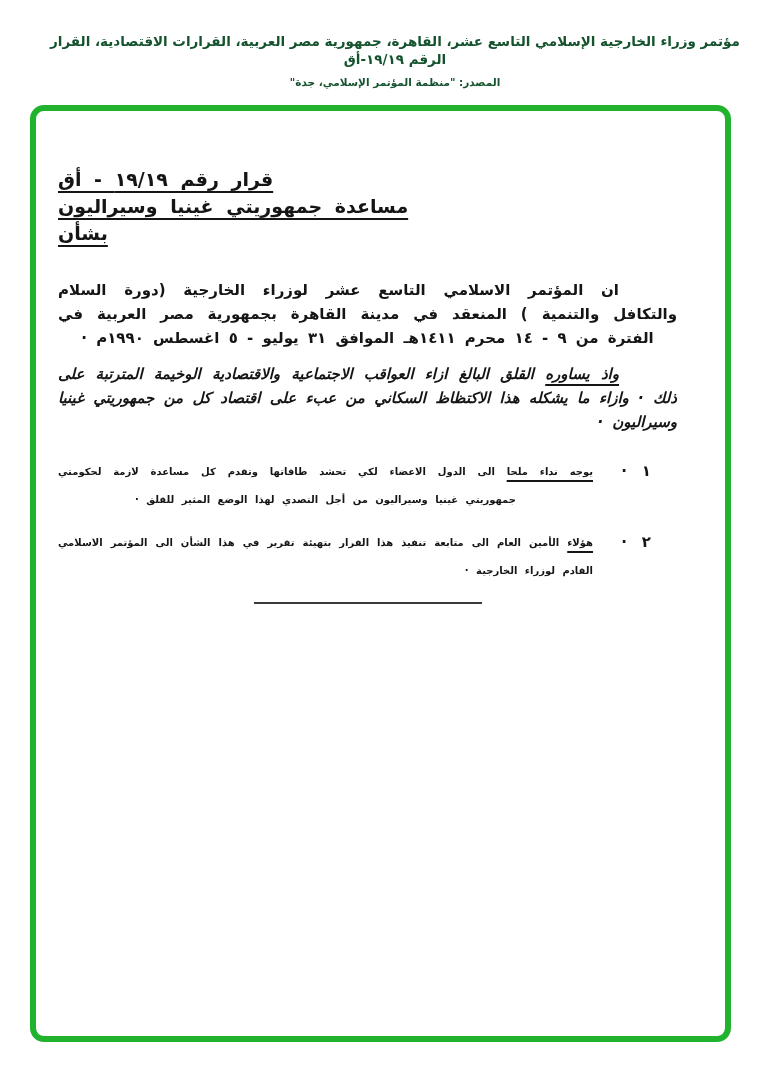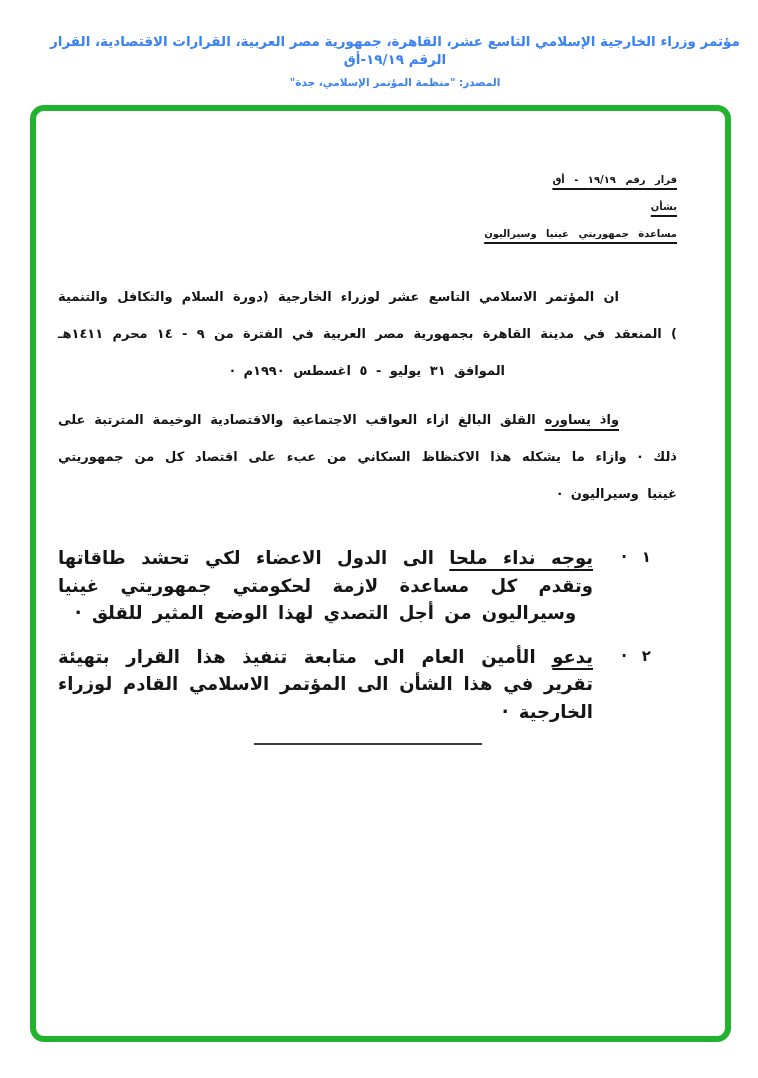--- a/index.html
+++ b/index.html
@@ -16,21 +16,21 @@
     overflow: hidden;
   }
   
   .scan-header {
     position: absolute;
     top: 32px;
     left: 0;
     right: 0;
     text-align: center;
     direction: rtl;
-    color: #3b82f6;
+    color: #14532d;
     padding-left: 32px;
   }
   .hdr-line1 {
     font-size: 13.5px;
     font-weight: bold;
     line-height: 18px;
   }
   .hdr-line2 {
     font-size: 10.5px;
     font-weight: bold;
@@ -49,69 +49,69 @@
   }
   .doc-content {
     position: absolute;
     top: 0; left: 0; right: 0; bottom: 0;
     padding: 60px 48px 0 22px;
     direction: rtl;
     color: #151515;
   }
   
   .title-block {
-    text-align: right;
+    text-align: left;
     font-weight: bold;
-    font-size: 10px;
+    font-size: 19px;
     letter-spacing: 1px;
     word-spacing: 6px;
     margin-bottom: 36px;
   }
   .title-line {
     line-height: 17px;
     margin-bottom: 10px;
   }
   .u {
     text-decoration: underline;
     text-underline-offset: 5px;
     text-decoration-thickness: 1.5px;
   }
   
   .para {
-    font-size: 13px;
+    font-size: 15px;
     font-weight: bold;
-    line-height: 37px;
+    line-height: 24px;
     text-align: justify;
     text-indent: 58px;
     letter-spacing: 0.5px;
     word-spacing: 4px;
     margin: 0 0 12px 0;
   }
   .last-center { text-align-last: center; }
-  .para.p4 { margin-bottom: 32px; }
+  .para.p4 { margin-bottom: 24px; font-style: italic; }
   
   .op-item {
     display: flex;
     direction: rtl;
     margin: 0 0 16px 0;
   }
   .op-marker {
     flex: 0 0 84px;
     display: flex;
     direction: rtl;
     gap: 15px;
     padding-right: 26px;
     font-size: 15px;
     font-weight: bold;
     line-height: 27.5px;
     box-sizing: border-box;
   }
   .op-text {
     flex: 1;
-    font-size: 18px;
+    font-size: 10px;
     font-weight: bold;
     line-height: 27.5px;
     text-align: justify;
     letter-spacing: 0.5px;
     word-spacing: 4px;
     margin: 0;
   }
   
   .end-rule {
     width: 228px;
@@ -128,22 +128,22 @@
   <div class="scan-header">
     <div class="hdr-line1">مؤتمر وزراء الخارجية الإسلامي التاسع عشر، القاهرة، جمهورية مصر العربية، القرارات الاقتصادية، القرار الرقم ١٩/١٩-أق</div>
     <div class="hdr-line2">المصدر:  "منظمة المؤتمر الإسلامي، جدة"</div>
   </div>
 
   <div class="doc-frame" style="border-color: rgb(34, 179, 46);">
     <div class="doc-content">
 
       <div class="title-block">
         <div class="title-line"><span class="u">قرار رقم ١٩/١٩ - أق</span></div>
+        <div class="title-line"><span class="u">مساعدة جمهوريتي غينيا وسيراليون</span></div>
         <div class="title-line"><span class="u">بشأن</span></div>
-        <div class="title-line"><span class="u">مساعدة جمهوريتي غينيا وسيراليون</span></div>
       </div>
 
       <p class="para last-center">ان المؤتمر الاسلامي التاسع عشر لوزراء الخارجية (دورة السلام والتكافل والتنمية ) المنعقد في مدينة القاهرة بجمهورية مصر العربية في الفترة من ٩ - ١٤ محرم ١٤١١هـ الموافق ٣١ يوليو - ٥ اغسطس ١٩٩٠م ·</p>
 
 
 
       <p class="para p4"><span class="u">واذ يساوره</span><span> القلق البالغ ازاء العواقب الاجتماعية والاقتصادية الوخيمة المترتبة على ذلك · وازاء ما يشكله هذا الاكتظاظ السكاني من عبء على اقتصاد كل من جمهوريتي غينيا وسيراليون ·</span></p>
 
       <div class="op-item">
         <span class="op-marker">
@@ -151,21 +151,21 @@
           <span>·</span>
         </span>
         <p class="op-text last-center"><span class="u">يوجه نداء ملحا</span><span> الى الدول الاعضاء لكي تحشد طاقاتها وتقدم كل مساعدة لازمة لحكومتي جمهوريتي غينيا وسيراليون من أجل التصدي لهذا الوضع المثير للقلق ·</span></p>
       </div>
 
       <div class="op-item">
         <span class="op-marker">
           <span>٢</span>
           <span>·</span>
         </span>
-        <p class="op-text"><span class="u">يدعو</span><span> الأمين العام الى متابعة تنفيذ هذا القرار بتهيئة تقرير في هذا الشأن الى المؤتمر الاسلامي القادم لوزراء الخارجية ·</span></p>
+        <p class="op-text"><span class="u">هؤلاء</span><span> الأمين العام الى متابعة تنفيذ هذا القرار بتهيئة تقرير في هذا الشأن الى المؤتمر الاسلامي القادم لوزراء الخارجية ·</span></p>
       </div>
 
       <div class="end-rule"></div>
 
     </div>
   </div>
 
 </div>
 
 </body></html>

